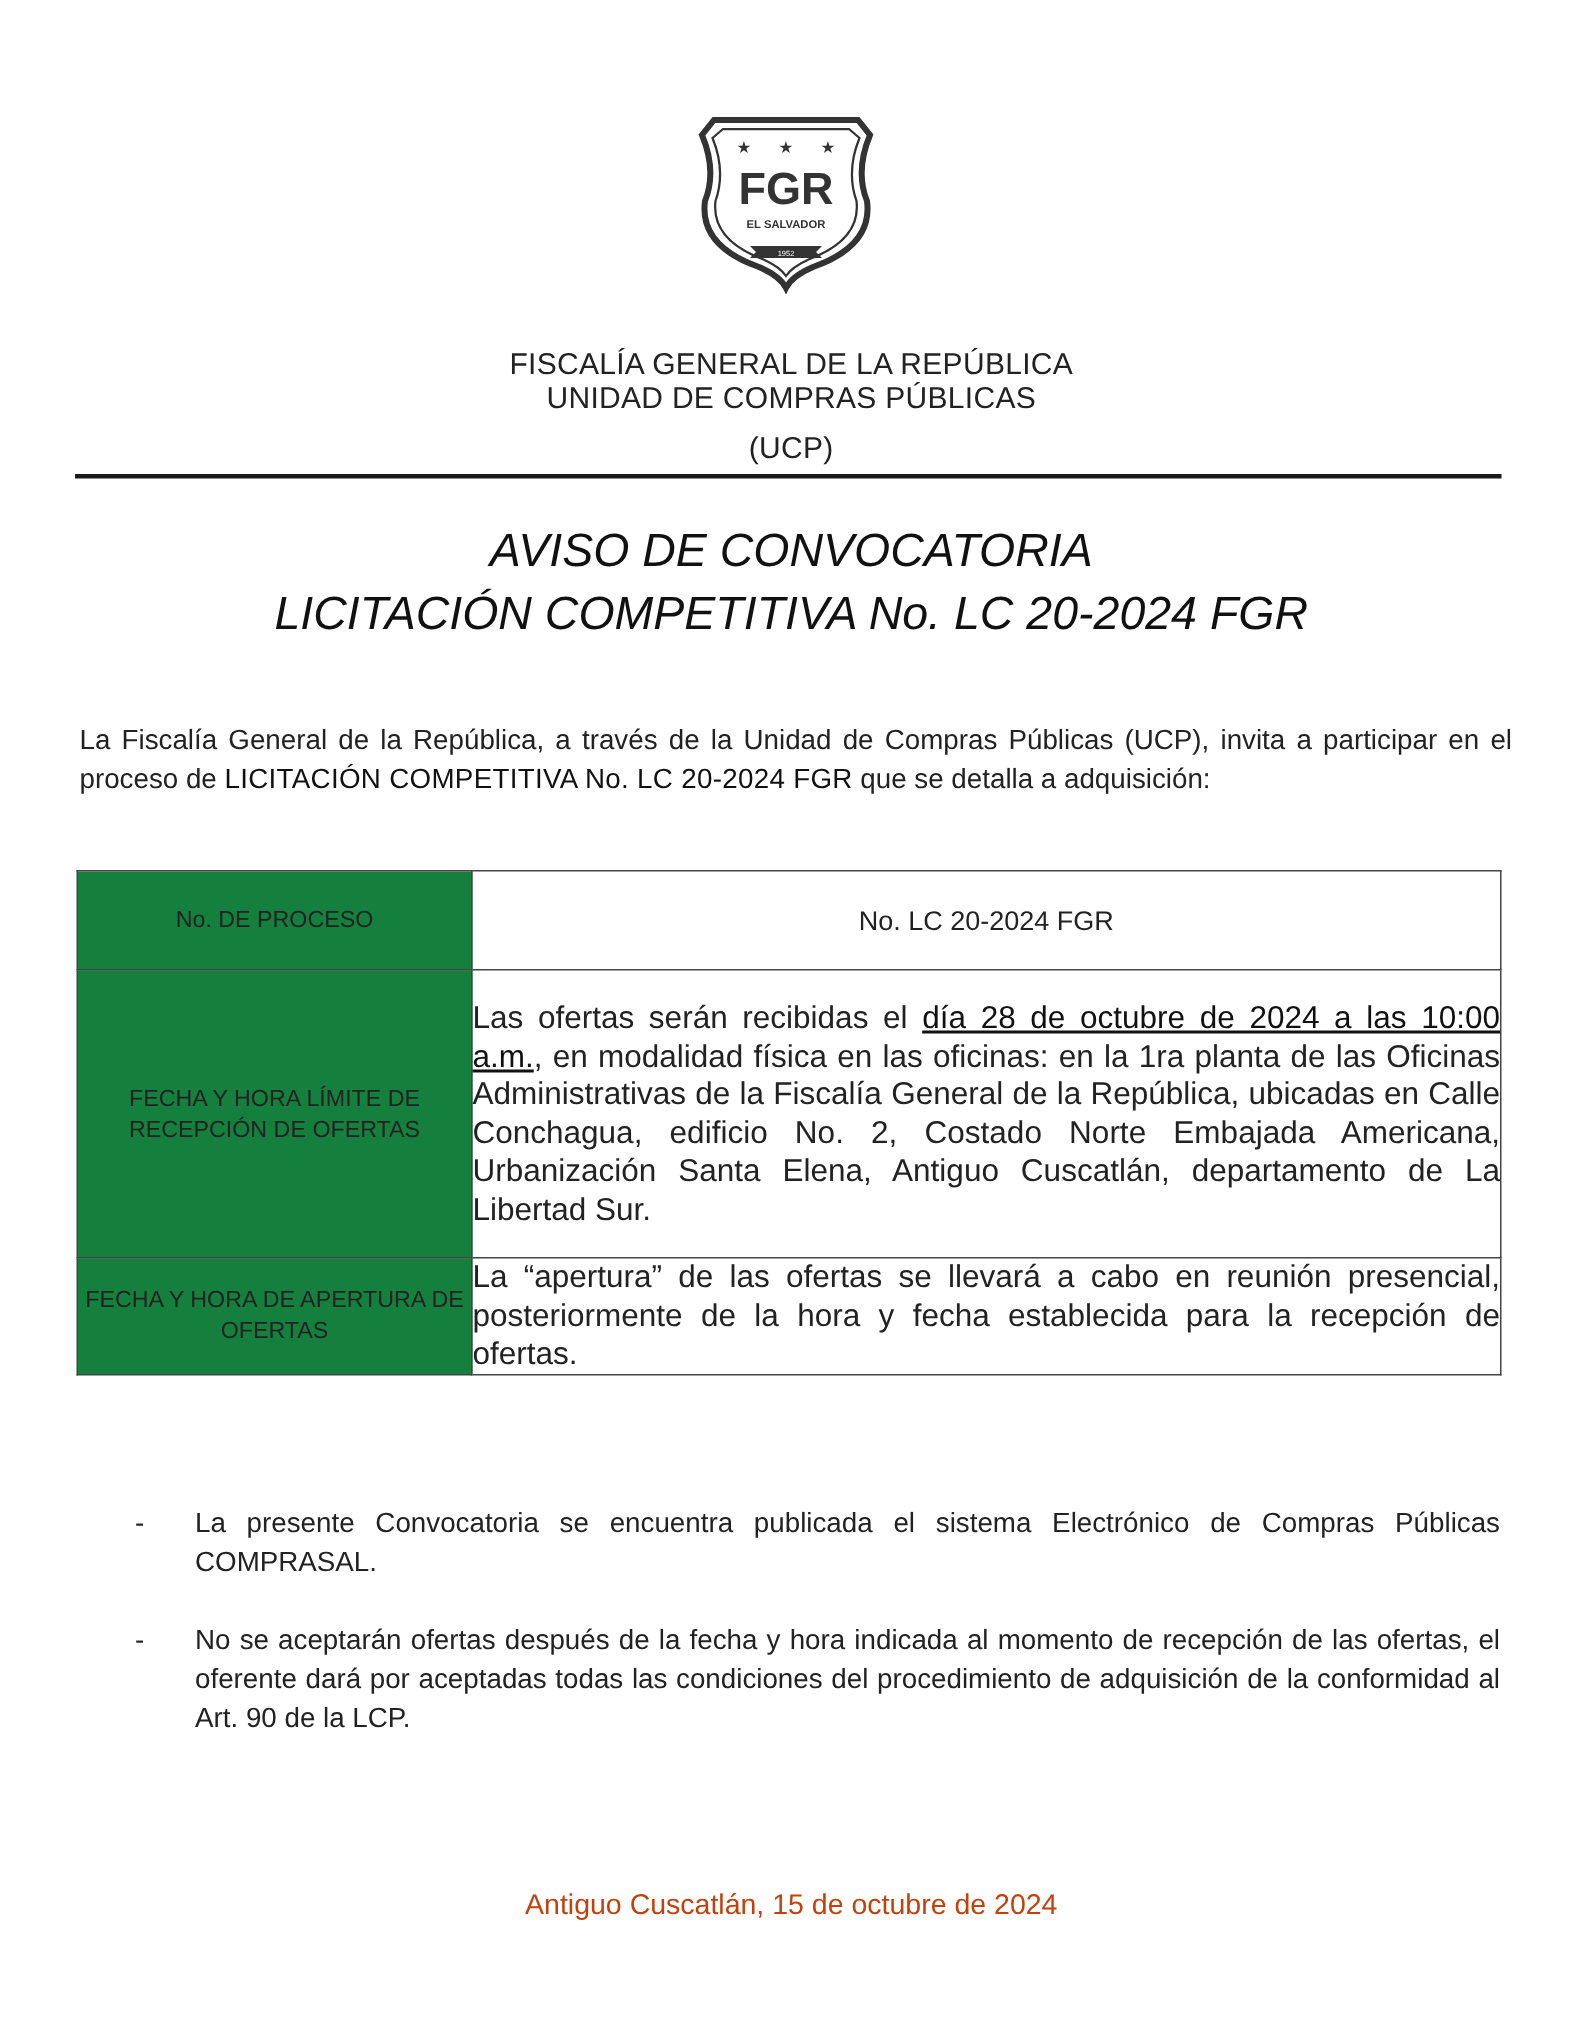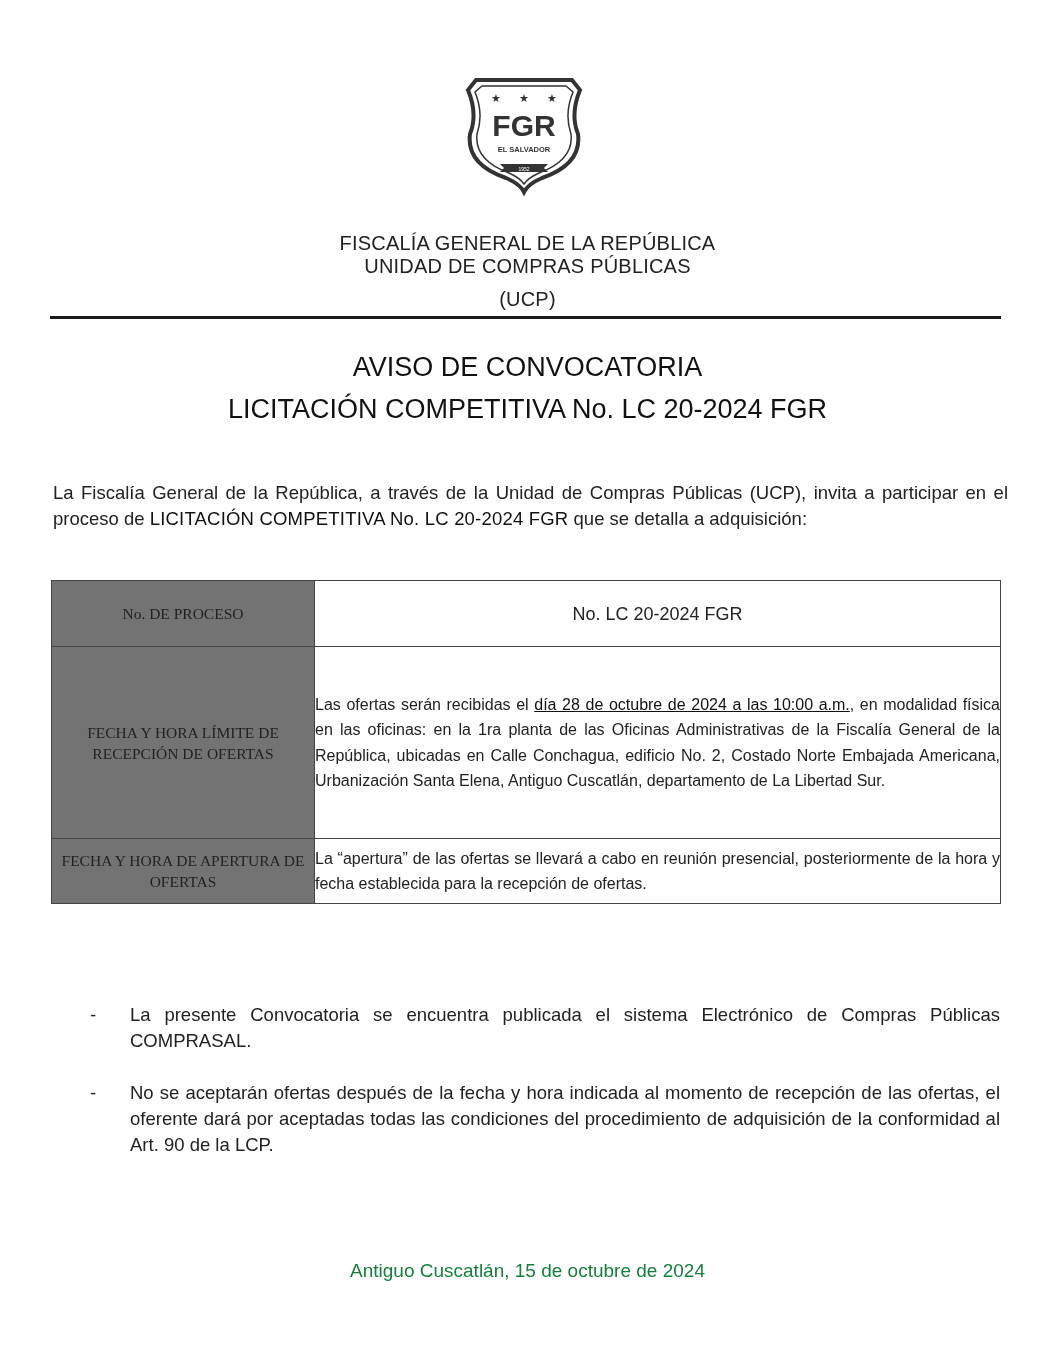--- a/index.html
+++ b/index.html
@@ -6,50 +6,50 @@
     body {
       width: 1055px; height: 1358px; position: relative; overflow: hidden;
       font-family: "Liberation Sans", "DejaVu Sans", sans-serif; color: #1a1a1a;
     }
     .logo { position: absolute; left: 462px; top: 74px; width: 124px; height: 122px; }
     .org { position: absolute; left: 0; width: 1055px; text-align: center; font-size: 20px; line-height: 28px; letter-spacing: 0.2px; color: #222; }
     .org-1 { top: 229px; }
     .org-2 { top: 252px; }
     .org-3 { top: 285px; }
     .rule { position: absolute; left: 50px; top: 316px; width: 951px; height: 3px; background: #1a1a1a; }
-    .title { position: absolute; left: 0; width: 1055px; text-align: center; font-size: 27px; line-height: 38px; color: #111; }
+    .title { position: absolute; left: 0; width: 1055px; text-align: center; font-size: 31px; line-height: 38px; color: #111; font-style: italic; }
     .title-1 { top: 348px; }
     .title-2 { top: 390px; }
     .intro {
       position: absolute; left: 53px; top: 480px; width: 955px;
       font-size: 18.5px; line-height: 26px; text-align: justify; color: #222;
     }
     .intro b { font-weight: normal; color: #111; letter-spacing: 0.2px; }
     table.info {
       position: absolute; left: 51px; top: 580px; width: 950px;
       border-collapse: collapse; table-layout: fixed;
     }
     table.info td { border: 1.5px solid #444; vertical-align: middle; padding: 0; }
     td.lbl {
-      width: 262px; background: #737373; text-align: center;
-      font-size: 15.5px; line-height: 21px; color: #222; padding: 0 6px; font-family: Liberation Serif, serif;
+      width: 262px; background: #15803d; text-align: center;
+      font-size: 15.5px; line-height: 21px; color: #222; padding: 0 6px;
     }
     td.val { padding: 0 8px; color: #222; }
     .val-center { text-align: center; font-size: 18px; line-height: 24px; }
-    .val-text { text-align: justify; font-size: 16px; line-height: 25.5px; margin-left: 32px; }
+    .val-text { text-align: justify; font-size: 21px; line-height: 25.5px; margin-left: 32px; }
     .u { text-decoration: underline; color: #111; }
     .row1 { height: 66px; }
     .row2 { height: 66px; }
     .row3 { height: 192px; }
     .row4 { height: 65px; }
     .bullets { position: absolute; left: 90px; top: 1002px; width: 910px; }
     .bullet { position: relative; padding-left: 40px; font-size: 18.5px; line-height: 26px; text-align: justify; color: #222; }
     .bullet .dash { position: absolute; left: 0; top: 0; }
     .bullet-1 { margin-bottom: 26px; }
-    .footer { position: absolute; left: 0; top: 1258px; width: 1055px; text-align: center; font-size: 19px; line-height: 26px; color: #15803d; }
+    .footer { position: absolute; left: 0; top: 1258px; width: 1055px; text-align: center; font-size: 19px; line-height: 26px; color: #c2410c; }
   </style>
 </head>
 <body>
 
 <div class="logo">
   <svg width="124" height="122" viewBox="0 0 124 122">
     <path d="M14 6 L110 6 L118 16 Q108 40 116 60 Q120 90 80 104 Q66 110 62 118 Q58 110 44 104 Q4 90 8 60 Q16 40 6 16 Z" fill="none" stroke="#333" stroke-width="4"></path>
     <path d="M20 12 L104 12 L111 18 Q102 40 109 60 Q112 86 77 99 Q66 104 62 110 Q58 104 47 99 Q12 86 15 60 Q22 40 13 18 Z" fill="none" stroke="#333" stroke-width="1.5"></path>
     <text x="34" y="28" font-size="11" fill="#333" text-anchor="middle">★</text>
     <text x="62" y="28" font-size="11" fill="#333" text-anchor="middle">★</text>

